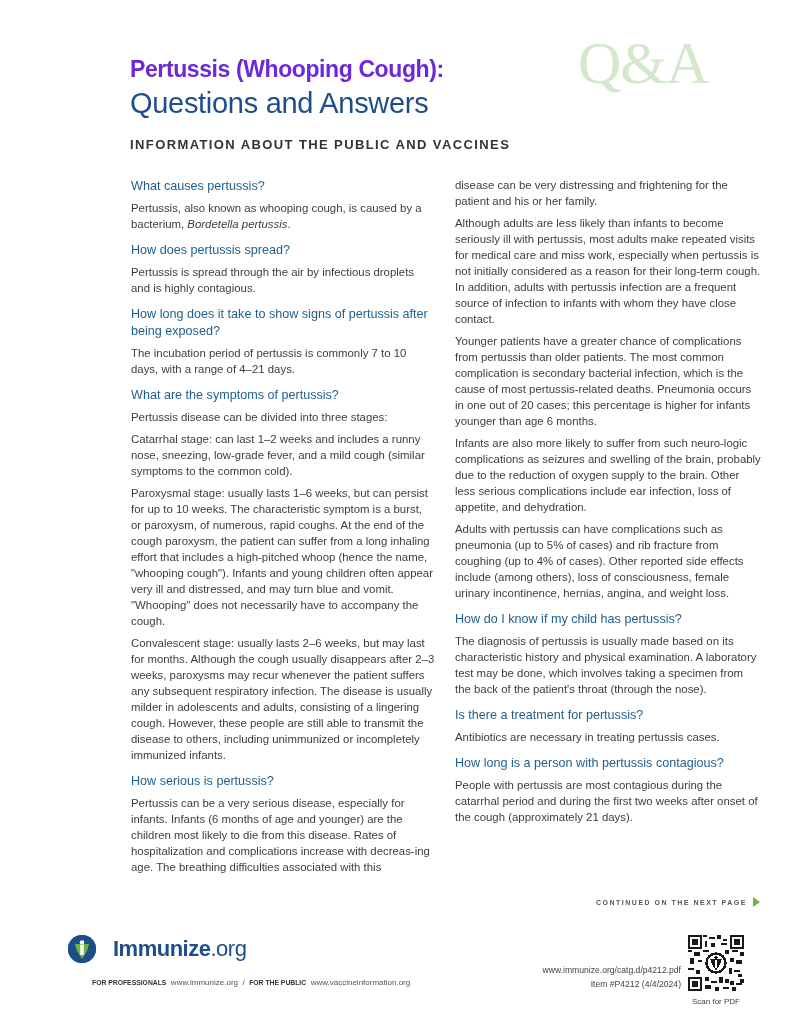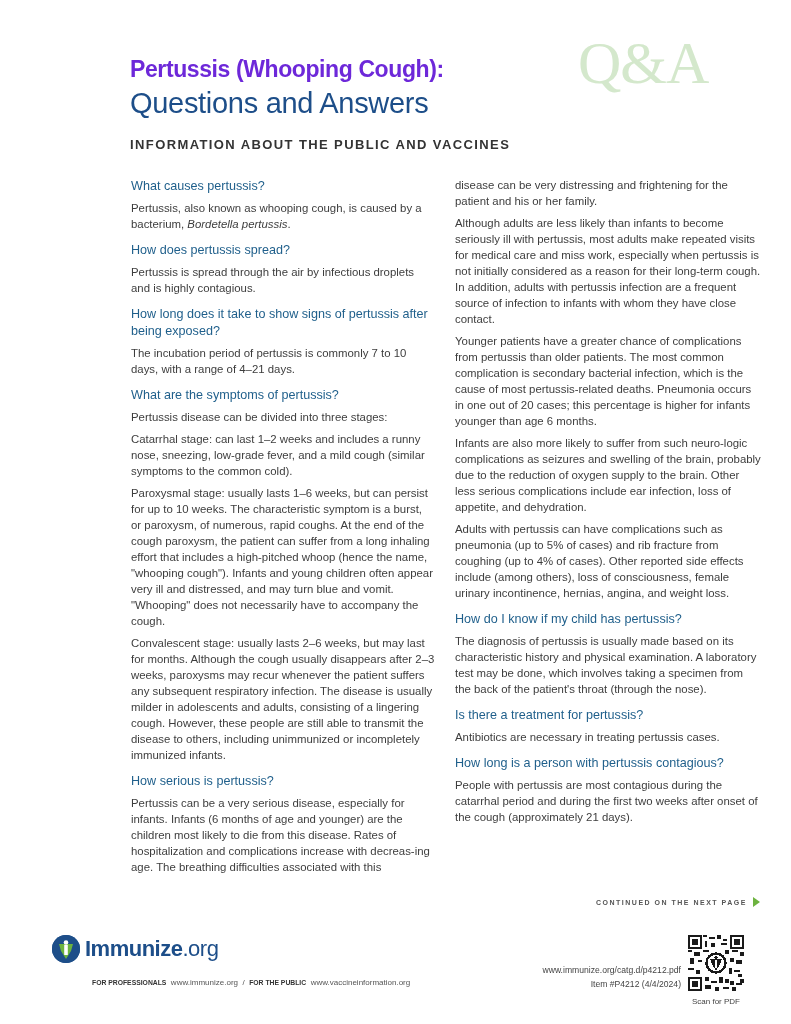--- a/index.html
+++ b/index.html
@@ -21,21 +21,21 @@
     .q { font-size: 12.6px; font-weight: normal; color: #1f5f8b; line-height: 17px; margin-top: 10px; margin-bottom: 5px; }
     .q.first { margin-top: 2px; }
     .a { margin-bottom: 6px; }
     .a em { font-style: italic; }
 
     .continued { position: absolute; left: 596px; top: 897px; font-size: 7px; font-weight: bold; letter-spacing: 1.5px;
                  color: #555555; display: flex; align-items: center; gap: 6px; }
     .tri { width: 0; height: 0; border-top: 5px solid transparent; border-bottom: 5px solid transparent;
            border-left: 7px solid #6db33f; display: inline-block; }
 
-    .logo { position: absolute; left: 52px; top: 935px; display: flex; align-items: center; gap: 5px; }
+    .logo { position: absolute; left: 68px; top: 935px; display: flex; align-items: center; gap: 17px; }
     .logo-circle { width: 28px; height: 28px; border-radius: 50%; background: #1d4e89; position: relative; }
     .logo-text { font-size: 22px; font-weight: bold; color: #1d4e89; letter-spacing: -0.5px; }
     .logo-text .org { font-weight: normal; }
 
     .footer-links { position: absolute; left: 92px; top: 978px; font-size: 8px; color: #555; white-space: nowrap; }
     .footer-links .lbl { font-weight: bold; font-size: 6.8px; color: #333; }
 
     .footer-right { position: absolute; right: 110px; top: 963px; text-align: right; font-size: 8.6px; line-height: 14px; color: #444; }
     .qr-wrap { position: absolute; left: 688px; top: 935px; width: 56px; text-align: center; }
     .qr { width: 56px; height: 56px; }

